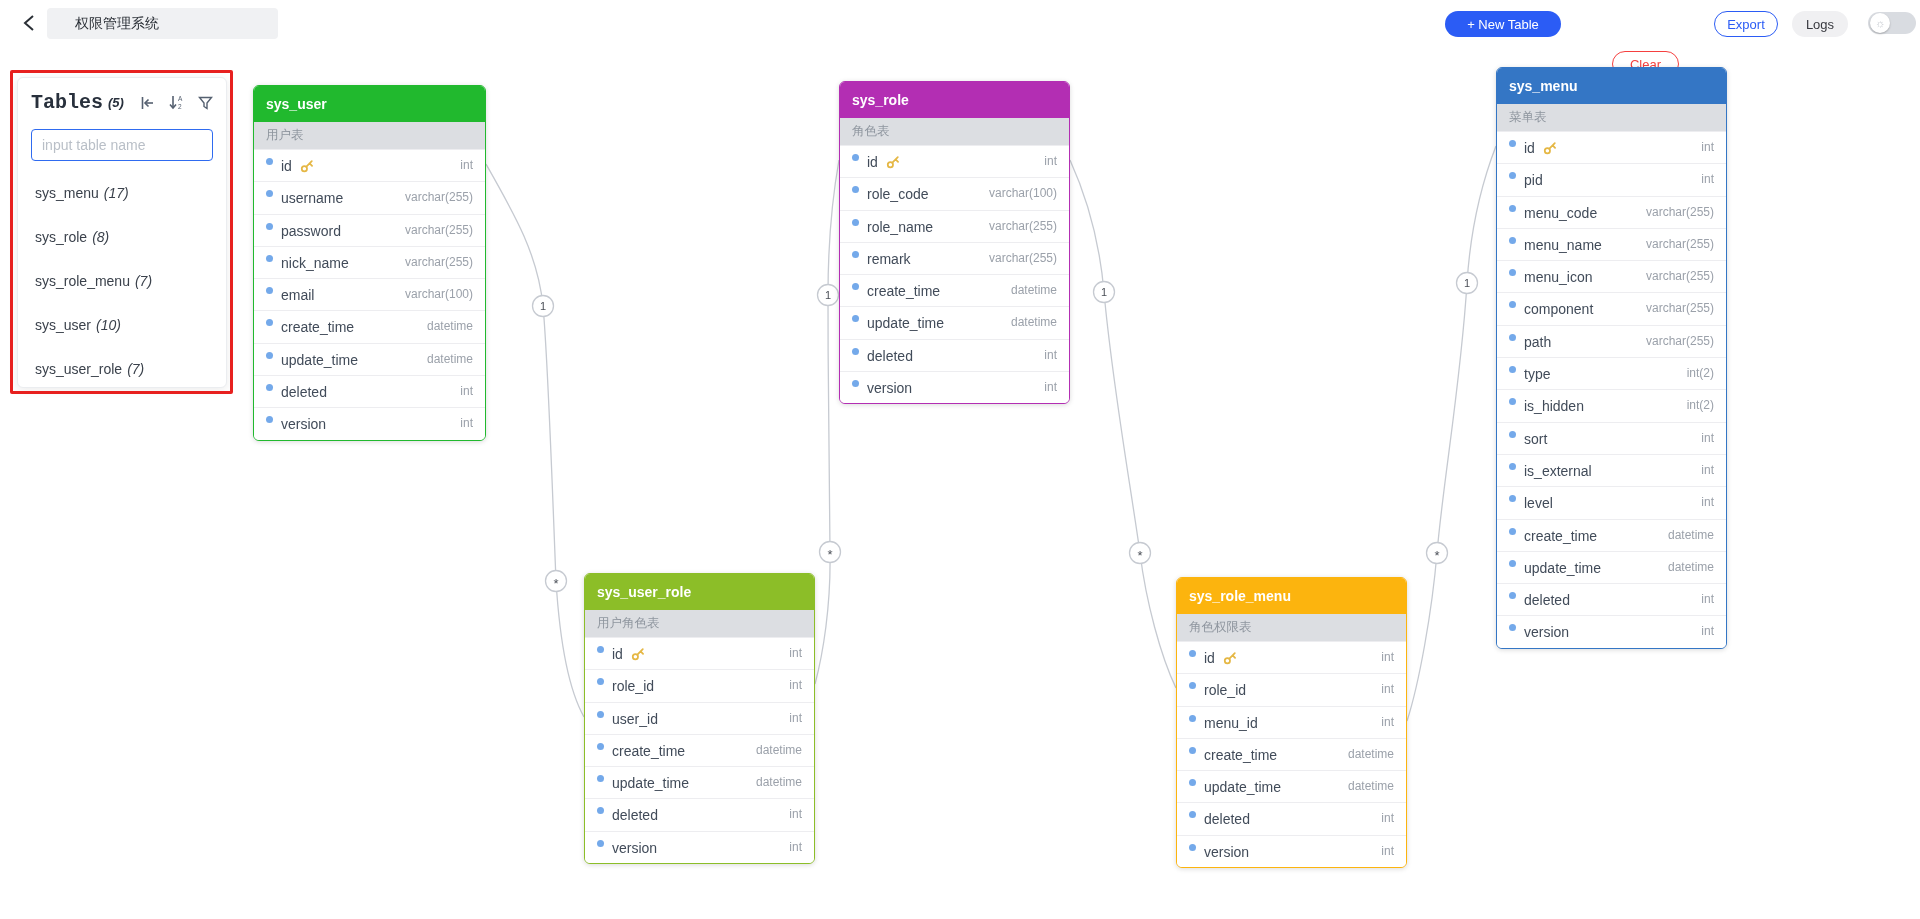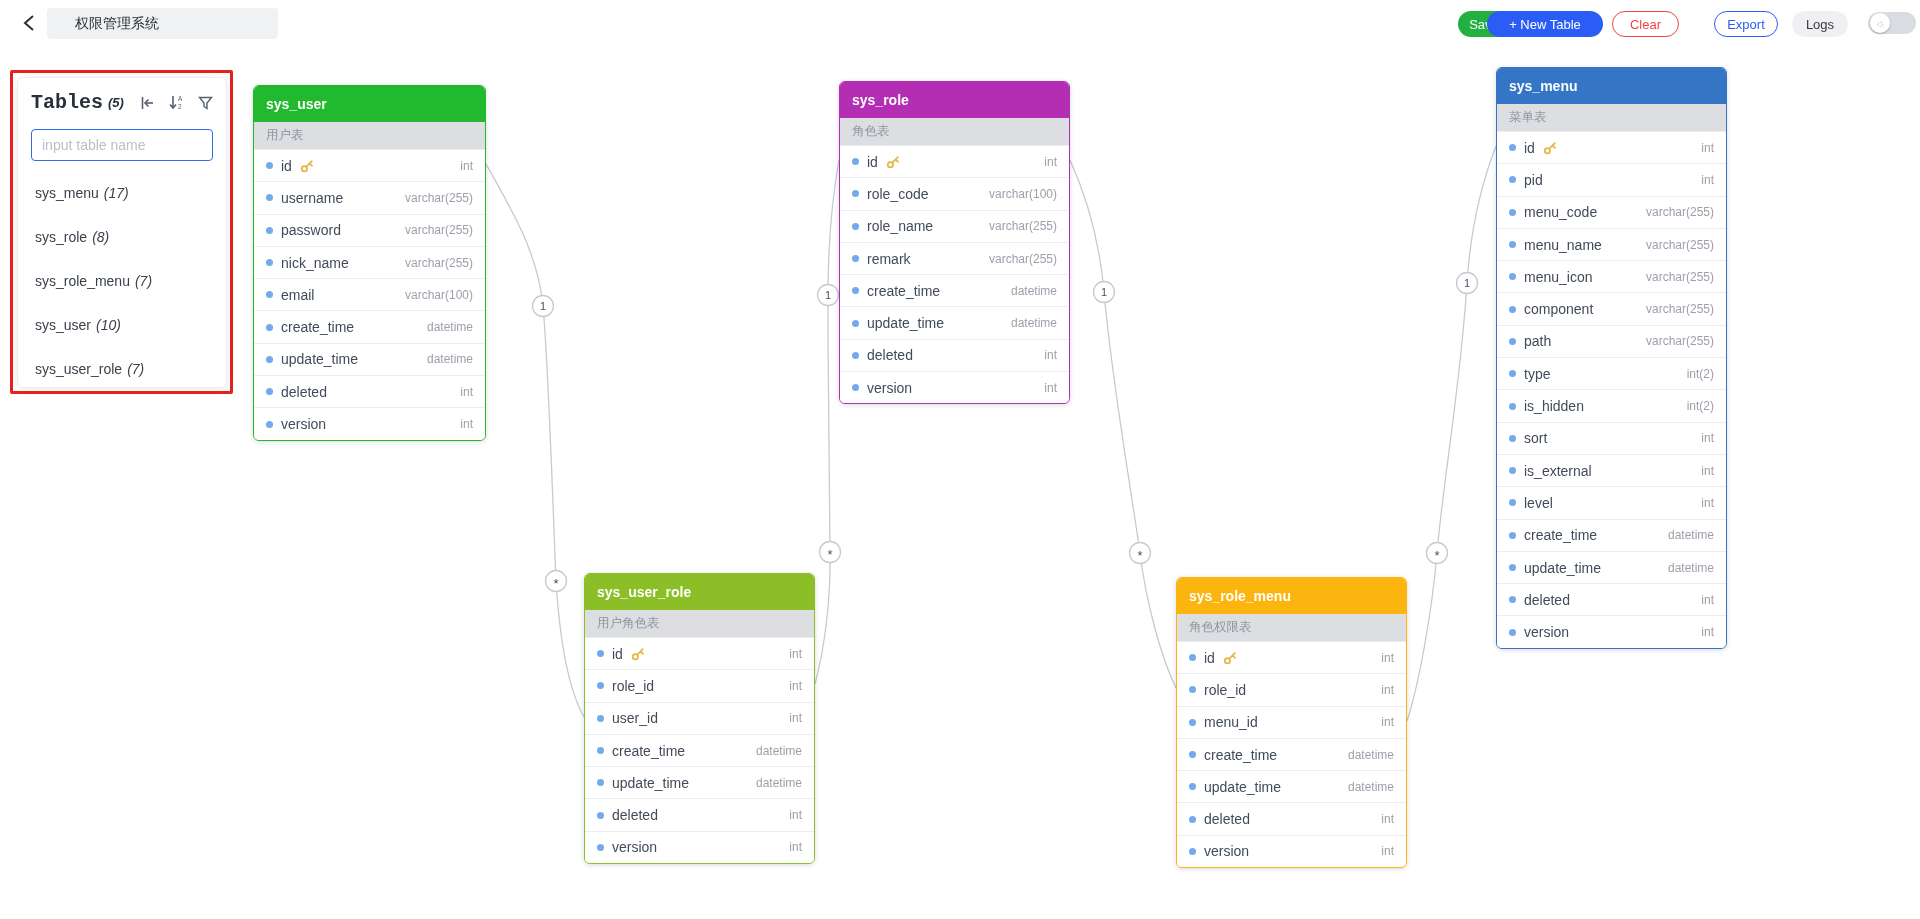--- a/index.html
+++ b/index.html
@@ -10,22 +10,22 @@
   .topbar { position:absolute; left:0; top:0; width:1920px; height:47px; background:#ffffff; }
   .back-btn { position:absolute; left:18px; top:12px; width:22px; height:22px; cursor:pointer;
               display:flex; align-items:center; justify-content:center; }
   .title-pill { position:absolute; left:47px; top:8px; width:231px; height:31px; background:#f0f1f3;
                 border-radius:4px; display:flex; align-items:center; padding-left:28px;
                 font-size:14px; color:#2a2f36; }
   .tb-btn { position:absolute; top:11px; height:26px; border-radius:13px; font-size:13px;
             display:flex; align-items:center; justify-content:center; cursor:pointer;
             background:#fff; border:1px solid transparent; white-space:nowrap; }
   .btn-save   { left:1458px; width:52px;  background:#22b140; color:#fff; }
-  .btn-new    { left:1487px; width:116px; background:#2b5cf5; color:#fff; }
-  .btn-clear  { left:1612px; width:67px;  border-color:#f5403f; color:#f5403f; }
+  .btn-new    { left:1445px; width:116px; background:#2b5cf5; color:#fff; }
+  .btn-clear  { left:1612px; width:67px;  border-color:#f5403f; color:#f5403f;margin-top:40px; }
   .btn-export { left:1714px; width:64px;  border-color:#2b5cf5; color:#2b5cf5; }
   .btn-logs   { left:1792px; width:56px;  background:#f0f0f2; color:#38393f; }
   .theme-toggle { position:absolute; left:1868px; top:12px; width:48px; height:22px; border-radius:11px;
                   background:#d9dce1; cursor:pointer; }
   .toggle-knob { position:absolute; left:2px; top:1px; width:20px; height:20px; border-radius:50%;
                  background:#ffffff; box-shadow:0 1px 2px rgba(0,0,0,.25);
                  display:flex; align-items:center; justify-content:center;
                  font-size:11px; color:#c5c9cf; line-height:1; }
 
   
@@ -50,21 +50,21 @@
 
   
   #connector-layer { position:absolute; left:0; top:0; width:1920px; height:919px; z-index:1; }
   #tables-layer { position:absolute; left:0; top:0; width:1920px; height:919px; z-index:2; pointer-events:none; }
   .table-card { position:absolute; background:#fff; border:1px solid; border-radius:6px;
                 box-shadow:0 1px 5px rgba(0,0,0,.15); overflow:hidden; pointer-events:auto; cursor:move; }
   .tc-header { height:36px; display:flex; align-items:center; padding:0 12px; color:#fff;
                font-size:14px; font-weight:bold; }
   .tc-comment { height:27px; display:flex; align-items:center; padding:8px 12px; background:#dcdee2;
                 color:#8e959e; font-size:12.5px; }
-  .tc-row { height:32.3px; display:flex; align-items:center; padding:8px 12px; gap:8px;
+  .tc-row { height:32.3px; display:flex; padding:8px 12px; gap:8px;
             border-top:1px solid #ededf0; background:#fff; }
   .tc-row:first-of-type { border-top:none; }
   .tc-bullet { width:7px; height:7px; border-radius:50%; background:#74a9ea; flex:0 0 auto; }
   .tc-fname { font-size:14px; color:#414b59; }
   .tc-key { display:flex; align-items:center; }
   .tc-type { margin-left:auto; font-size:12px; color:#9ba1aa; }
 </style>
 </head>
 <body>
 

